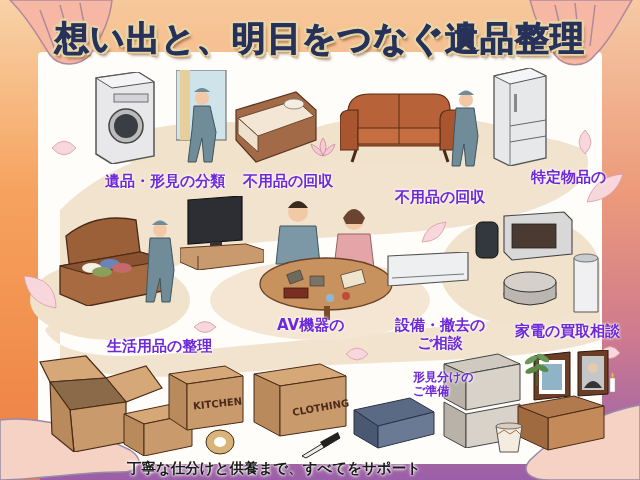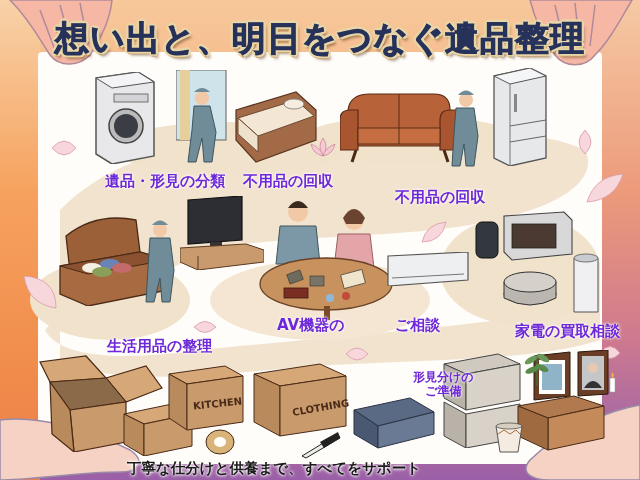--- a/index.html
+++ b/index.html
@@ -44,21 +44,21 @@
   .label {
     position:absolute;
     font-weight:bold;
     color:#6d28d9;
     font-size:15px;
     line-height:18px;
     white-space:nowrap;
     text-shadow: 0 0 3px #fffdf9, 0 0 3px #fffdf9;
     margin-left: 47px;
   }
-  .label.small { font-size:12px; line-height:14px; text-align:center; }
+  .label.small { font-size:12px; line-height:14px; }
   .footer {
     position:absolute; left:0; top:459px; width:548px; text-align:center;
     font-weight:bold; font-size:14.5px; color:#1a1a1a;
     text-shadow: 0 0 2px #fff, 0 0 3px #fff, 0 0 4px #fff;
   }
   .hand { position:absolute; }
   svg { display:block; }
   .abs { position:absolute; }
 </style>
 </head>
@@ -300,26 +300,28 @@
   <ellipse cx="9" cy="14" rx="7" ry="3" fill="#6a9a5a" transform="rotate(-30 9 14)"></ellipse>
   <ellipse cx="21" cy="12" rx="7" ry="3" fill="#6a9a5a" transform="rotate(30 21 12)"></ellipse>
   <ellipse cx="10" cy="24" rx="7" ry="3" fill="#5a8a4a" transform="rotate(-20 10 24)"></ellipse>
   <ellipse cx="20" cy="22" rx="7" ry="3" fill="#5a8a4a" transform="rotate(25 20 22)"></ellipse>
 </svg>
 
 <div class="label" style="left:58px;top:172px">遺品・形見の分類</div>
 <div class="label" style="left:196px;top:172px">不用品の回収</div>
 <div class="label" style="left:348px;top:188px">不用品の回収</div>
 <div class="label" style="left:484px;top:168px;text-align:center">
+  <div>特定物品の</div>
 </div>
 <div class="label" style="left:60px;top:337px">生活用品の整理</div>
 <div class="label" style="left:230px;top:316px;text-align:center">
   <div>AV機器の</div>
 </div>
 <div class="label" style="left:348px;top:316px;text-align:center">
+  <div>設備・撤去の</div>
   <div>ご相談</div>
 </div>
 <div class="label" style="left:468px;top:322px">家電の買取相談</div>
 <div class="label small" style="left:366px;top:370px">
   <div>形見分けの</div>
   <div>ご準備</div>
 </div>
 
 <div class="footer">丁寧な仕分けと供養まで、すべてをサポート</div>
 

